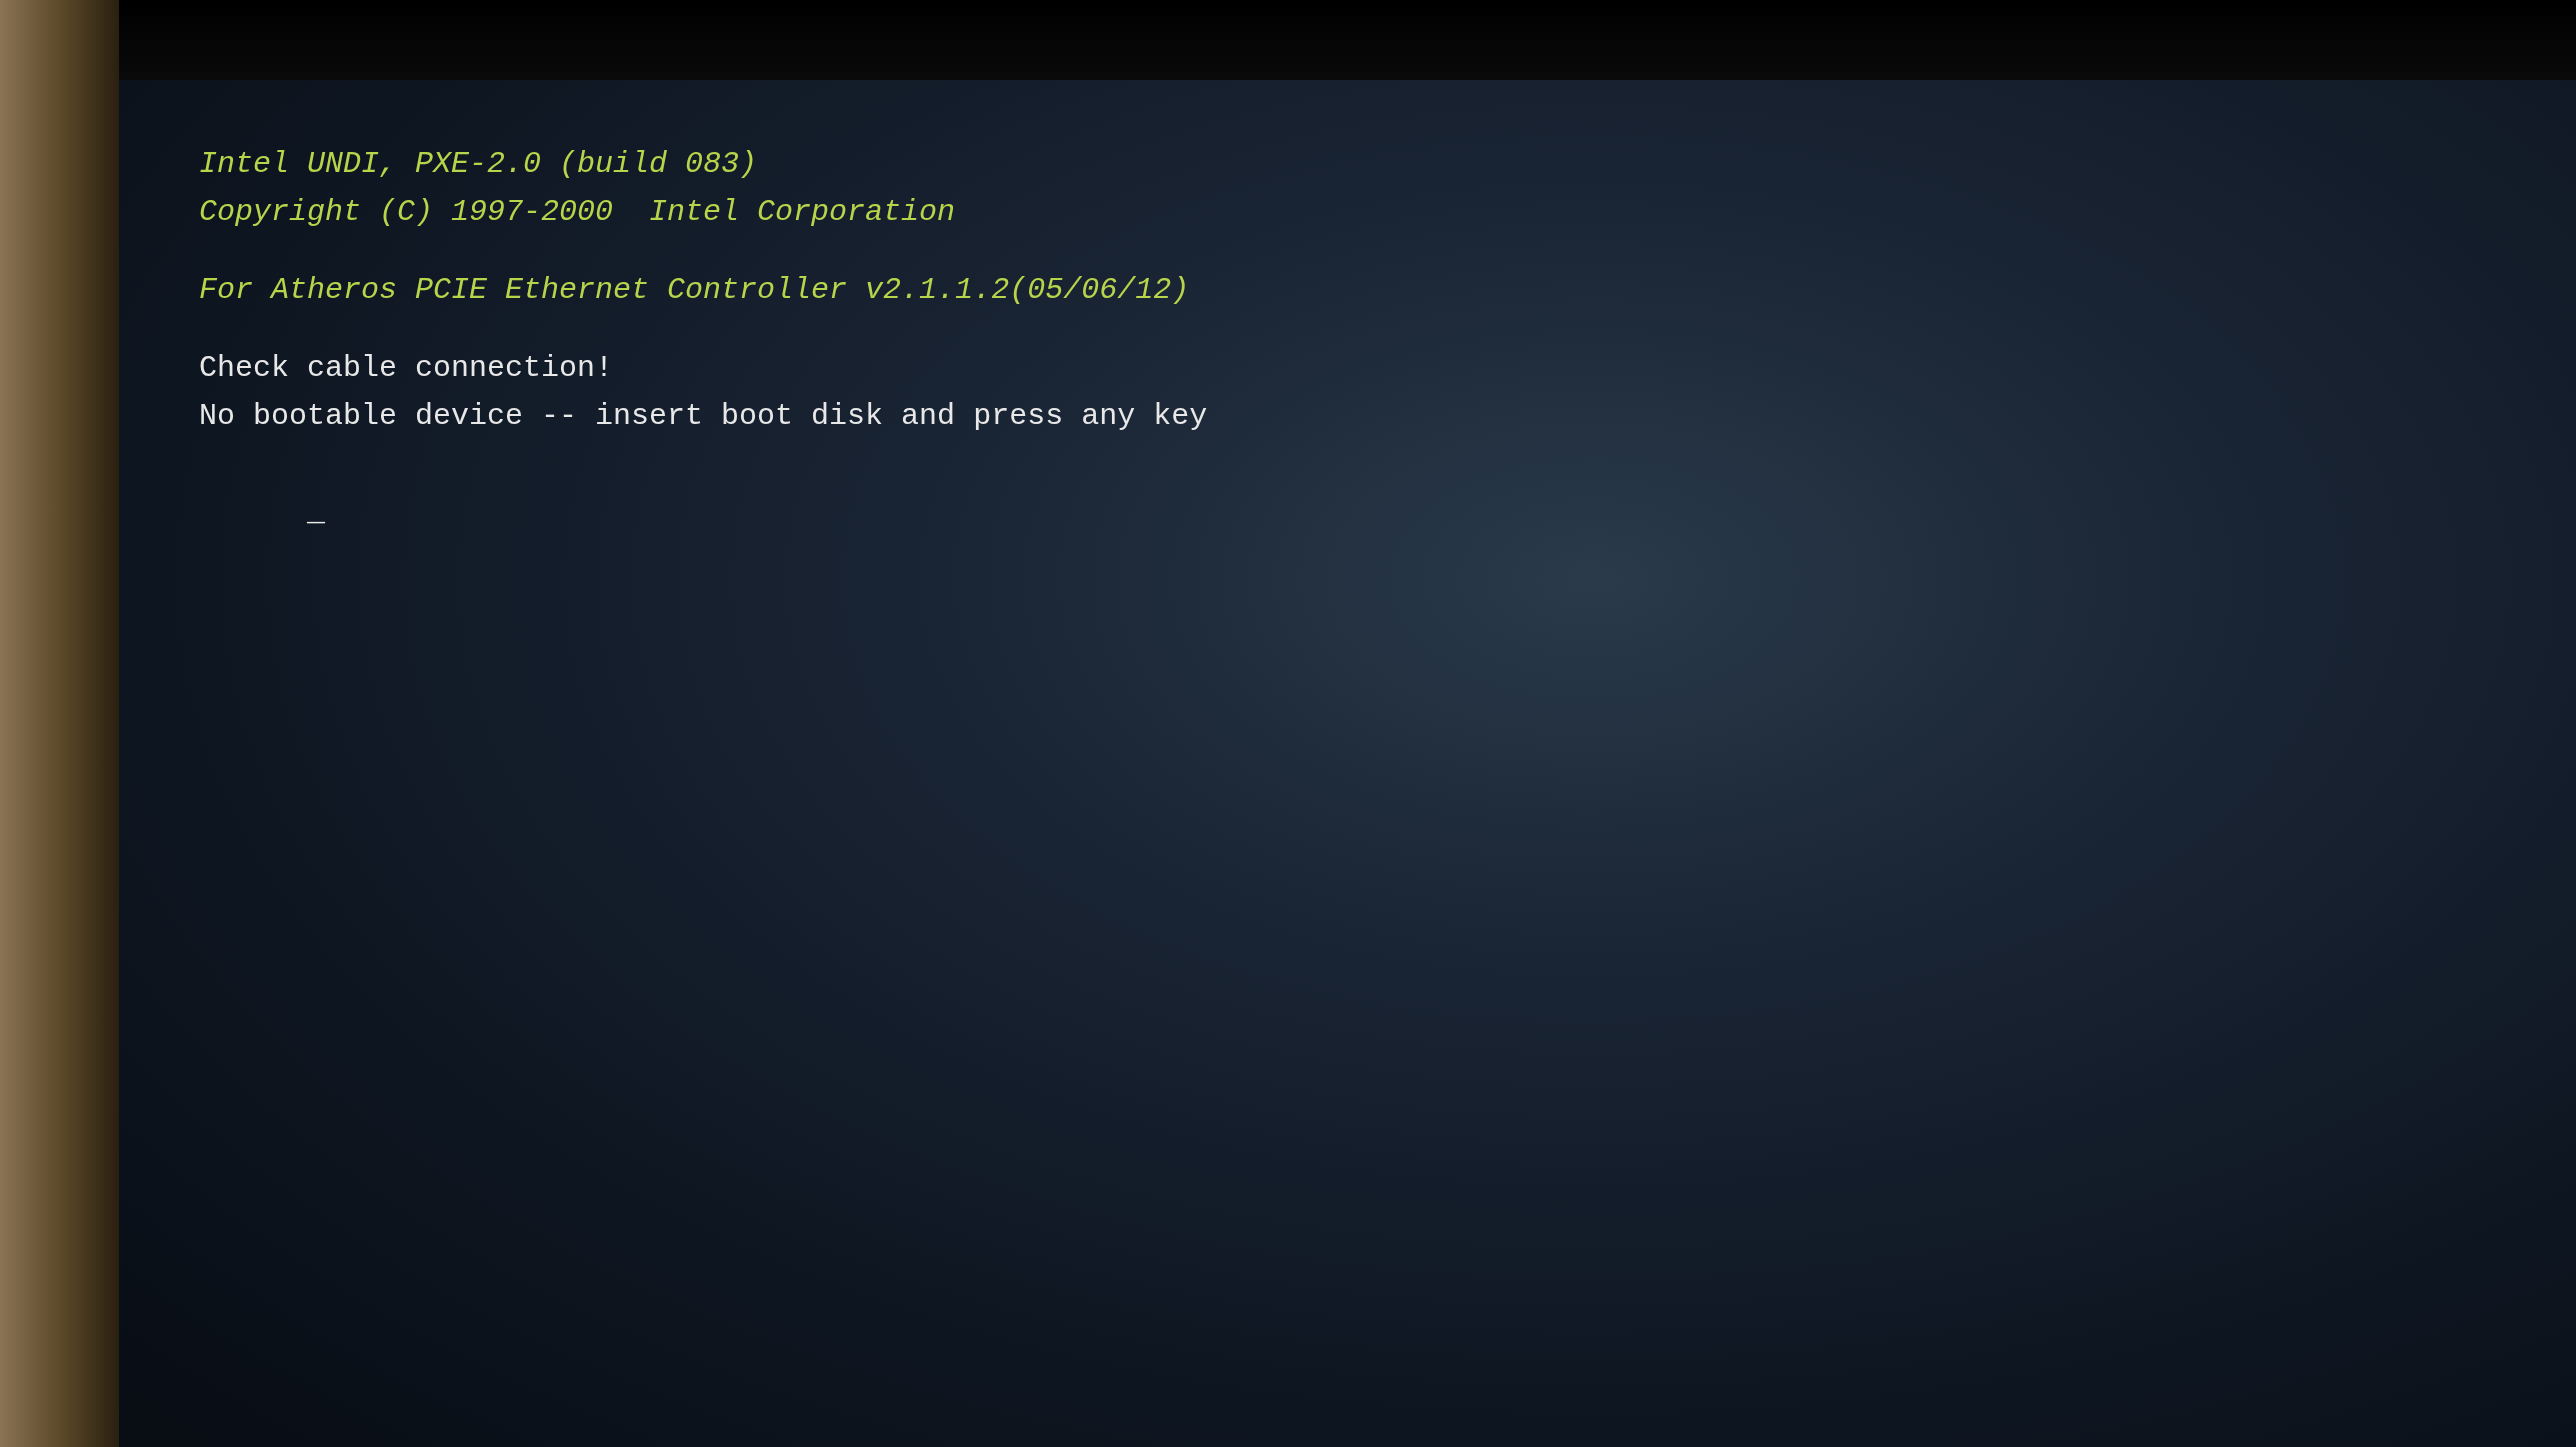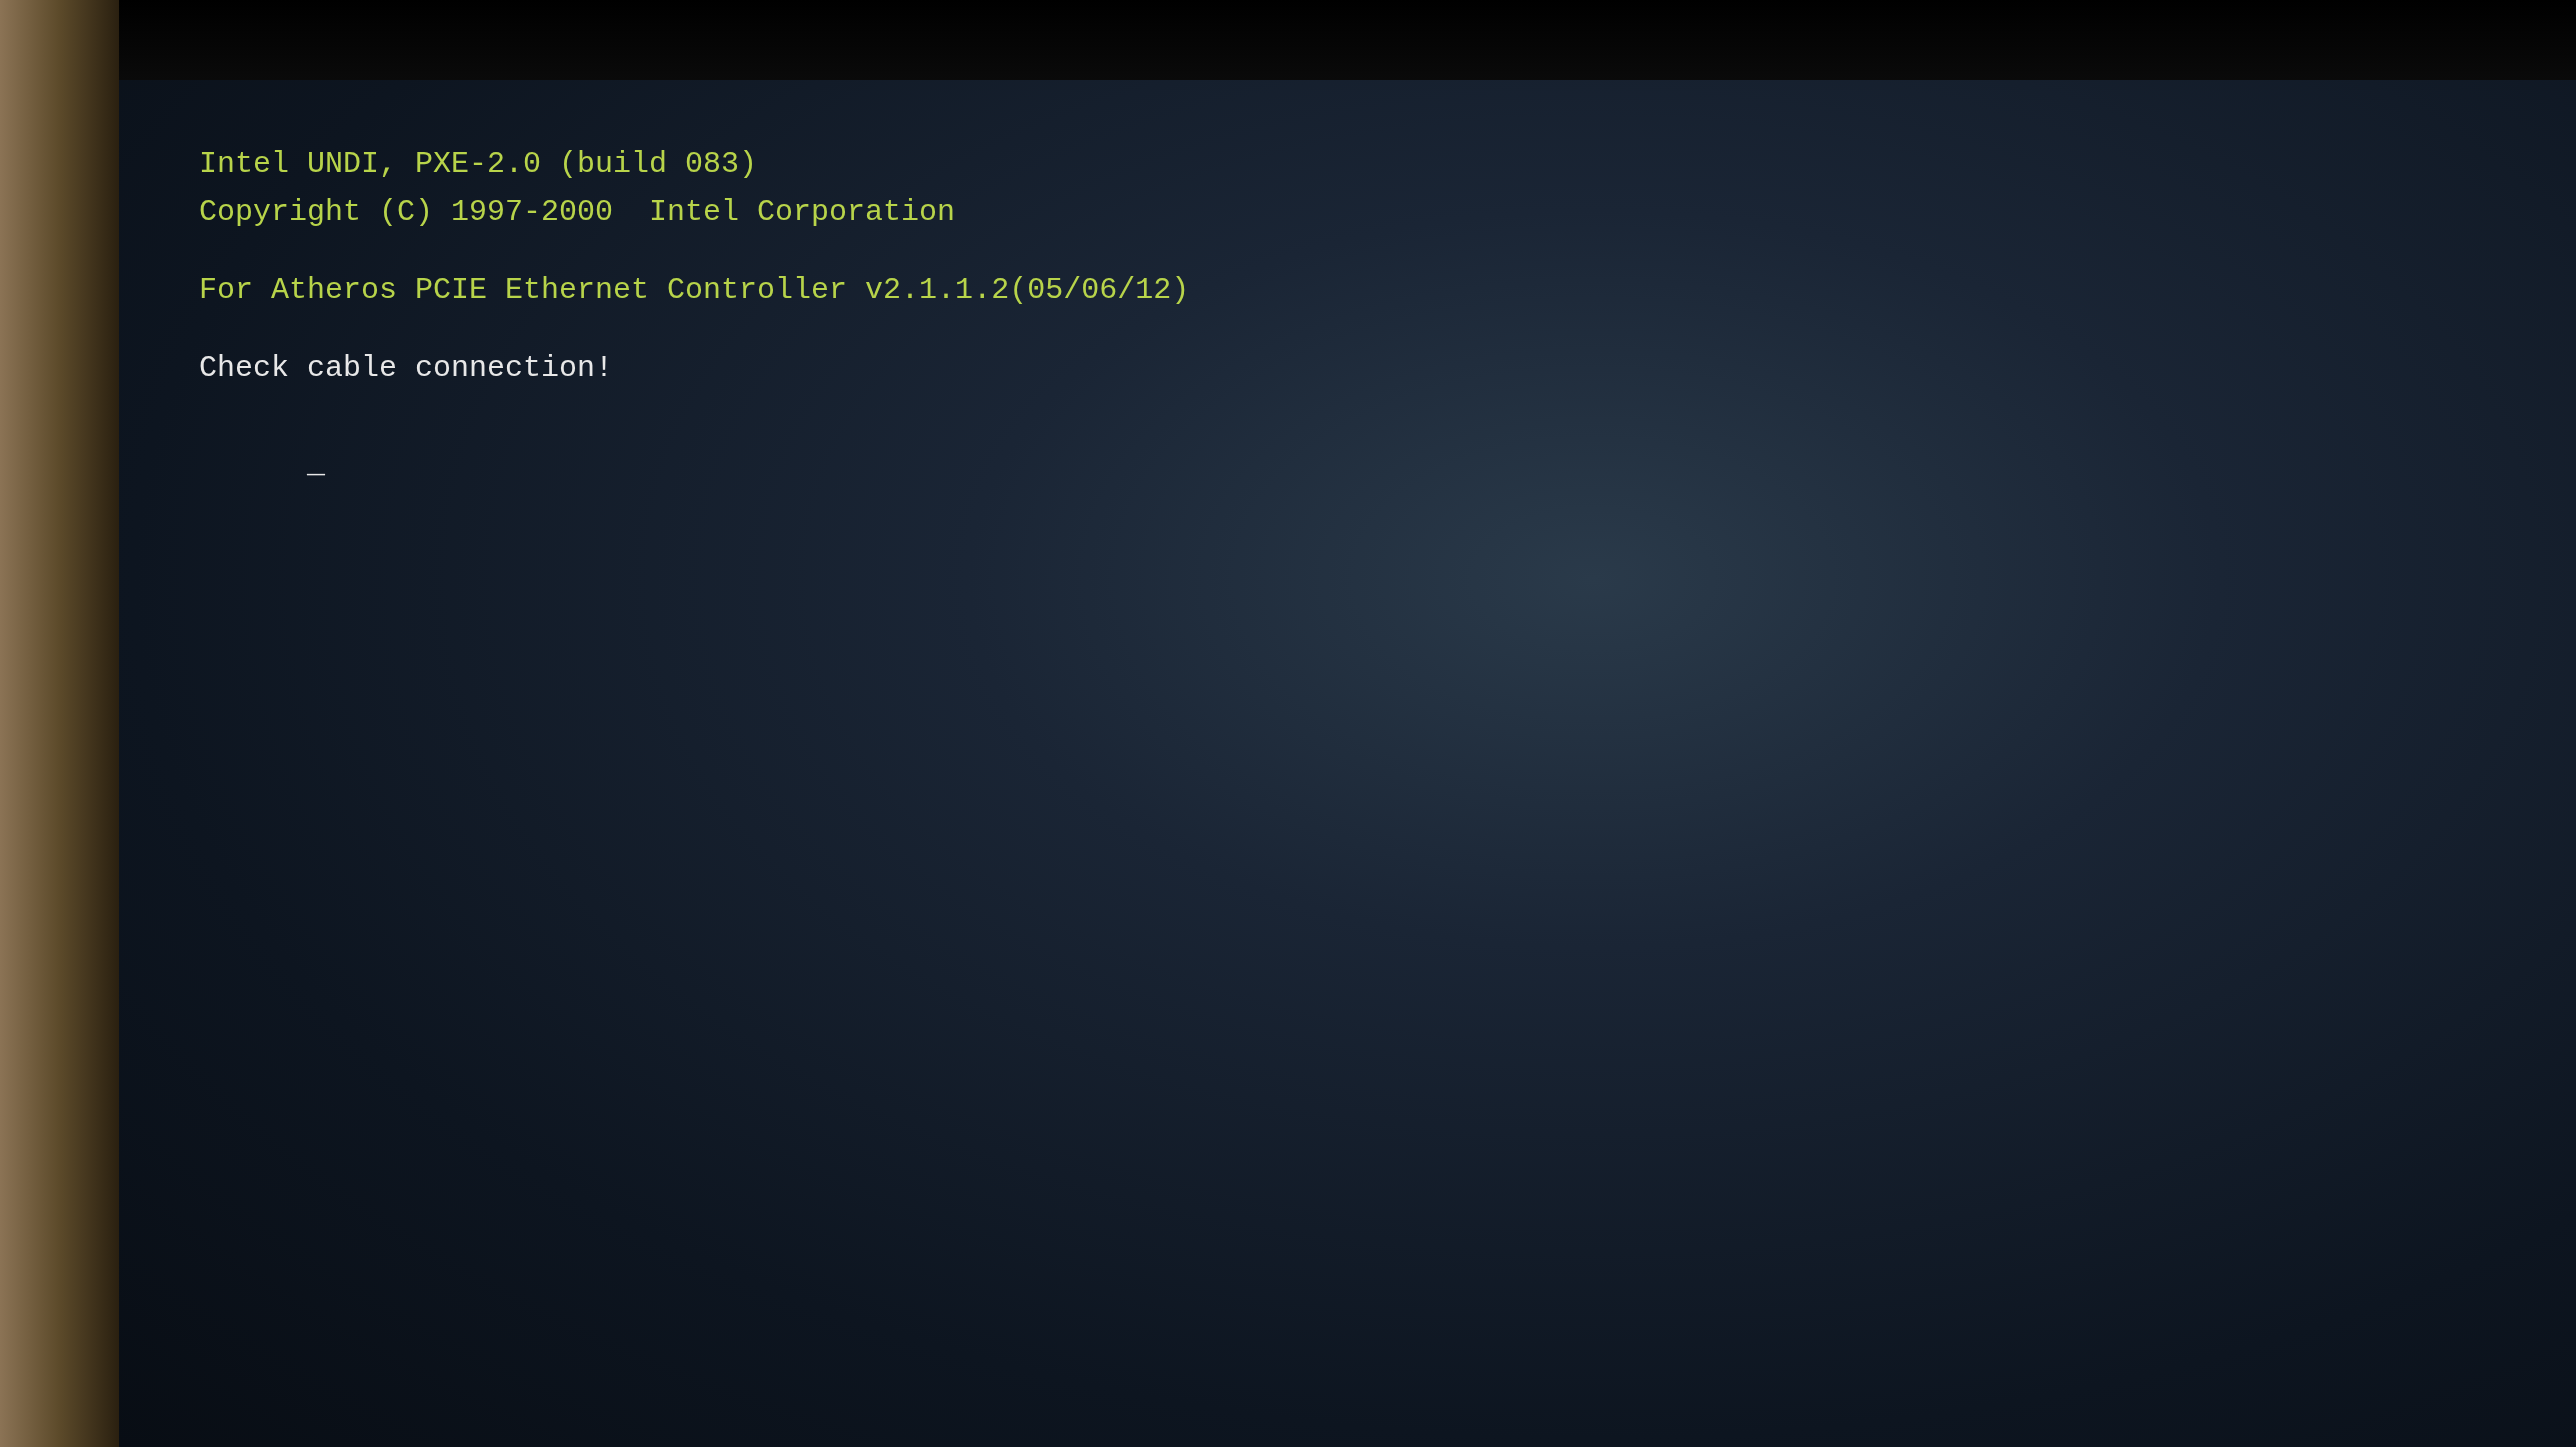--- a/index.html
+++ b/index.html
@@ -47,20 +47,21 @@
       flex-direction: column;
       gap: 0;
     }
 
     .line {
       white-space: pre;
     }
 
     .line-green {
       color: #b8d44a;
+      font-style: italic;
     }
 
     .line-white {
       color: #e8e8e8;
     }
 
     .spacer {
       height: 30px;
     }
 
@@ -94,20 +95,21 @@
 
     <div class="spacer"></div>
 
     <div class="line line-green">For Atheros PCIE Ethernet Controller v2.1.1.2(05/06/12)</div>
 
     <div class="spacer"></div>
 
     <div class="line line-white">Check cable connection!</div>
 
 
+    <div class="line line-white">No bootable device -- insert boot disk and press any key</div>
 
     <div class="line line-white">
       <span class="cursor">_</span>
     </div>
 
   </div>
 
   <div class="bottom-area"></div>
 </div>
 

